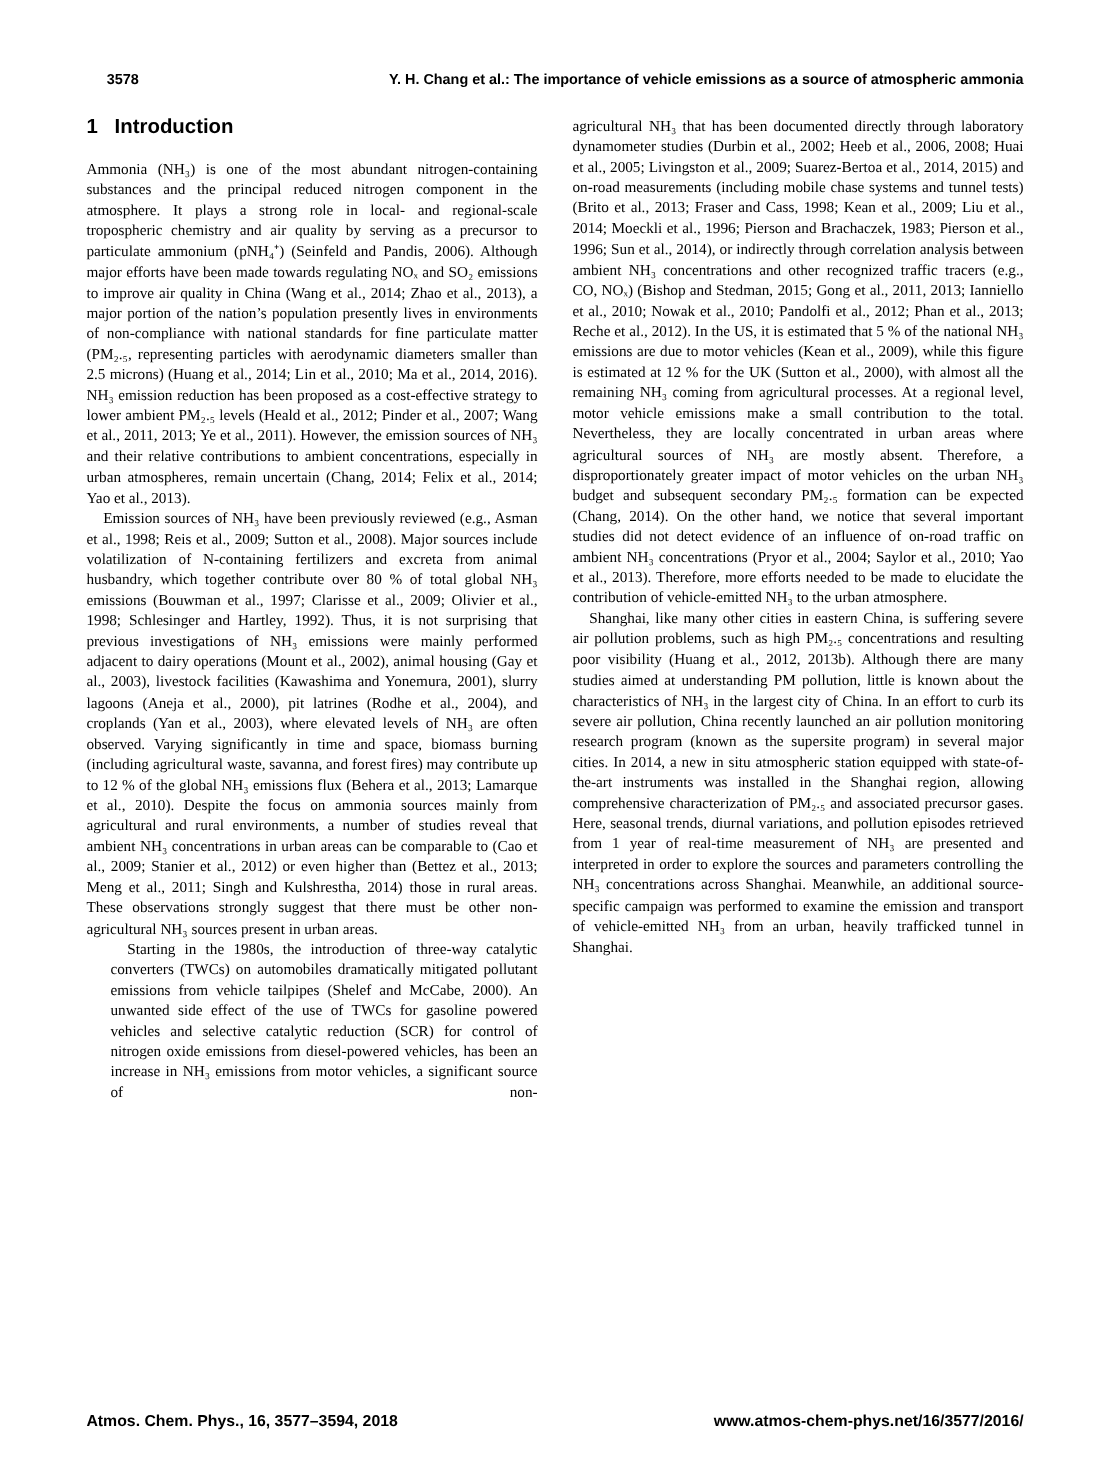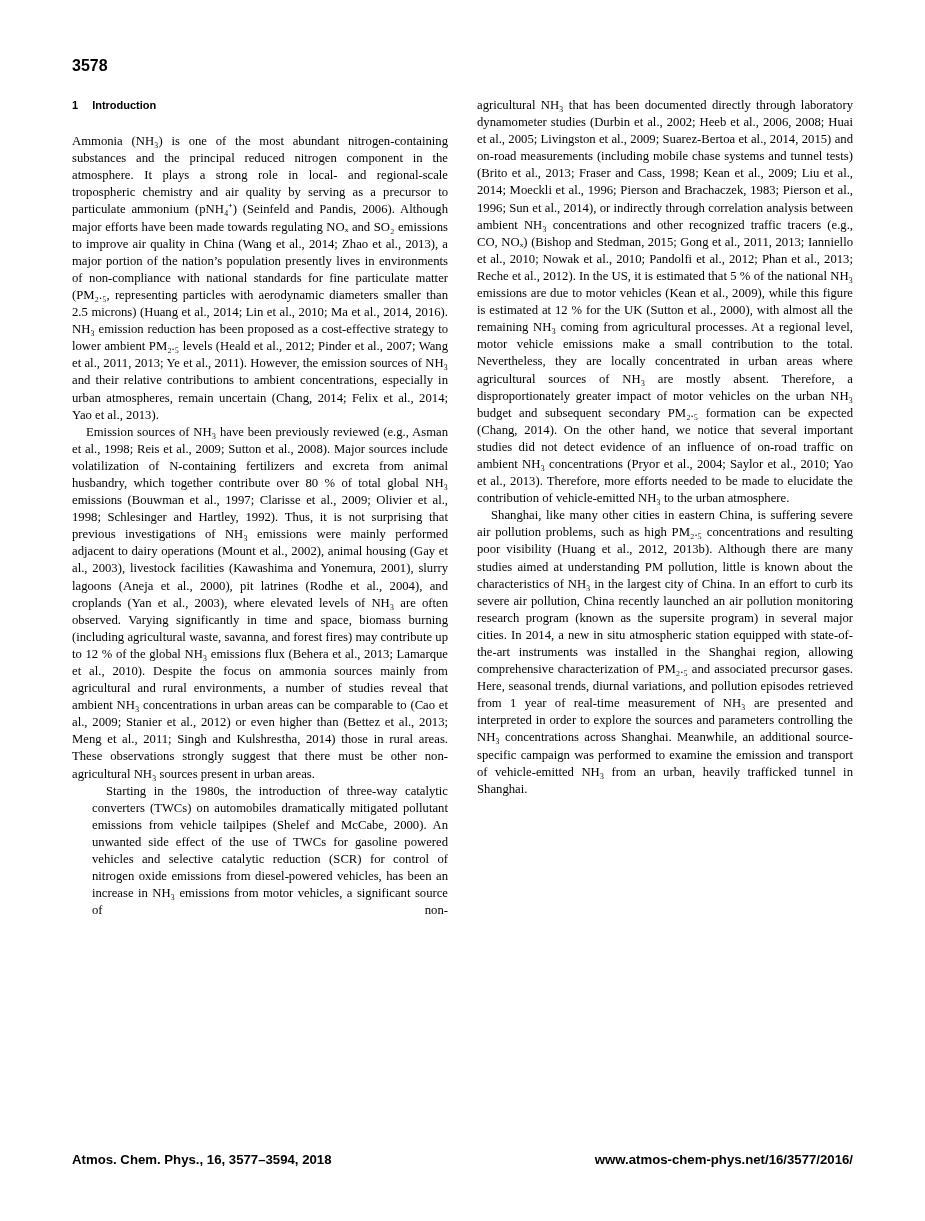--- a/index.html
+++ b/index.html
@@ -12,28 +12,28 @@
     width: 925px;
     height: 1221px;
     background: #ffffff;
     color: #000000;
     font-family: "Liberation Serif", serif;
     overflow: hidden;
   }
   .running-head {
     position: absolute;
     top: 58px;
-    left: 72px;
+    left: 89px;
     right: 72px;
     display: flex;
     justify-content: space-between;
     align-items: center;
     font-family: "Liberation Sans", sans-serif;
     font-weight: bold;
-    font-size: 16px;
+    font-size: 12px;
     line-height: 16px;
   }
   .running-title {
     text-align: right;
   }
   .columns {
     position: absolute;
     top: 97px;
     left: 72px;
     right: 72px;
@@ -45,21 +45,21 @@
     width: 376px;
     font-size: 12.7px;
     line-height: 17.1px;
     text-align: justify;
     hyphens: auto;
     -webkit-hyphens: auto;
   }
   .section-heading {
     font-family: "Liberation Sans", sans-serif;
     font-weight: bold;
-    font-size: 11px;
+    font-size: 17px;
     line-height: 17.1px;
     margin: 0 0 19px 0;
     text-align: left;
   }
   .sec-num {
     display: inline-block;
     margin-right: 14px;
   }
   .para {
     margin: 0;
@@ -80,29 +80,31 @@
     justify-content: space-between;
     align-items: baseline;
     font-family: "Liberation Sans", sans-serif;
     font-weight: bold;
     font-size: 13.2px;
     line-height: 16px;
   }
   .page-footer a {
     color: #000000;
     text-decoration: none;
+    margin-top: 24px;
   }
 </style>
 </head>
 <body>
 
 <div class="page">
 
   <header class="running-head">
     <span class="page-num">3578</span>
+    <span class="running-title">Y. H. Chang et al.: The importance of vehicle emissions as a source of atmospheric ammonia</span>
   </header>
 
   <main class="columns">
 
     <section class="col">
       <h2 class="section-heading">
         <span class="sec-num">1</span><span class="sec-title">Introduction</span>
       </h2>
       <p class="para">Ammonia (NH₃) is one of the most abundant nitrogen-containing substances and the principal reduced nitrogen component in the atmosphere. It plays a strong role in local- and regional-scale tropospheric chemistry and air quality by serving as a precursor to particulate ammonium (pNH₄⁺) (Seinfeld and Pandis, 2006). Although major efforts have been made towards regulating NOₓ and SO₂ emissions to improve air quality in China (Wang et al., 2014; Zhao et al., 2013), a major portion of the nation’s population presently lives in environments of non-compliance with national standards for fine particulate matter (PM₂.₅, representing particles with aerodynamic diameters smaller than 2.5 microns) (Huang et al., 2014; Lin et al., 2010; Ma et al., 2014, 2016). NH₃ emission reduction has been proposed as a cost-effective strategy to lower ambient PM₂.₅ levels (Heald et al., 2012; Pinder et al., 2007; Wang et al., 2011, 2013; Ye et al., 2011). However, the emission sources of NH₃ and their relative contributions to ambient concentrations, especially in urban atmospheres, remain uncertain (Chang, 2014; Felix et al., 2014; Yao et al., 2013).</p>
       <p class="para indent">Emission sources of NH₃ have been previously reviewed (e.g., Asman et al., 1998; Reis et al., 2009; Sutton et al., 2008). Major sources include volatilization of N-containing fertilizers and excreta from animal husbandry, which together contribute over 80 % of total global NH₃ emissions (Bouwman et al., 1997; Clarisse et al., 2009; Olivier et al., 1998; Schlesinger and Hartley, 1992). Thus, it is not surprising that previous investigations of NH₃ emissions were mainly performed adjacent to dairy operations (Mount et al., 2002), animal housing (Gay et al., 2003), livestock facilities (Kawashima and Yonemura, 2001), slurry lagoons (Aneja et al., 2000), pit latrines (Rodhe et al., 2004), and croplands (Yan et al., 2003), where elevated levels of NH₃ are often observed. Varying significantly in time and space, biomass burning (including agricultural waste, savanna, and forest fires) may contribute up to 12 % of the global NH₃ emissions flux (Behera et al., 2013; Lamarque et al., 2010). Despite the focus on ammonia sources mainly from agricultural and rural environments, a number of studies reveal that ambient NH₃ concentrations in urban areas can be comparable to (Cao et al., 2009; Stanier et al., 2012) or even higher than (Bettez et al., 2013; Meng et al., 2011; Singh and Kulshrestha, 2014) those in rural areas. These observations strongly suggest that there must be other non-agricultural NH₃ sources present in urban areas.</p>

